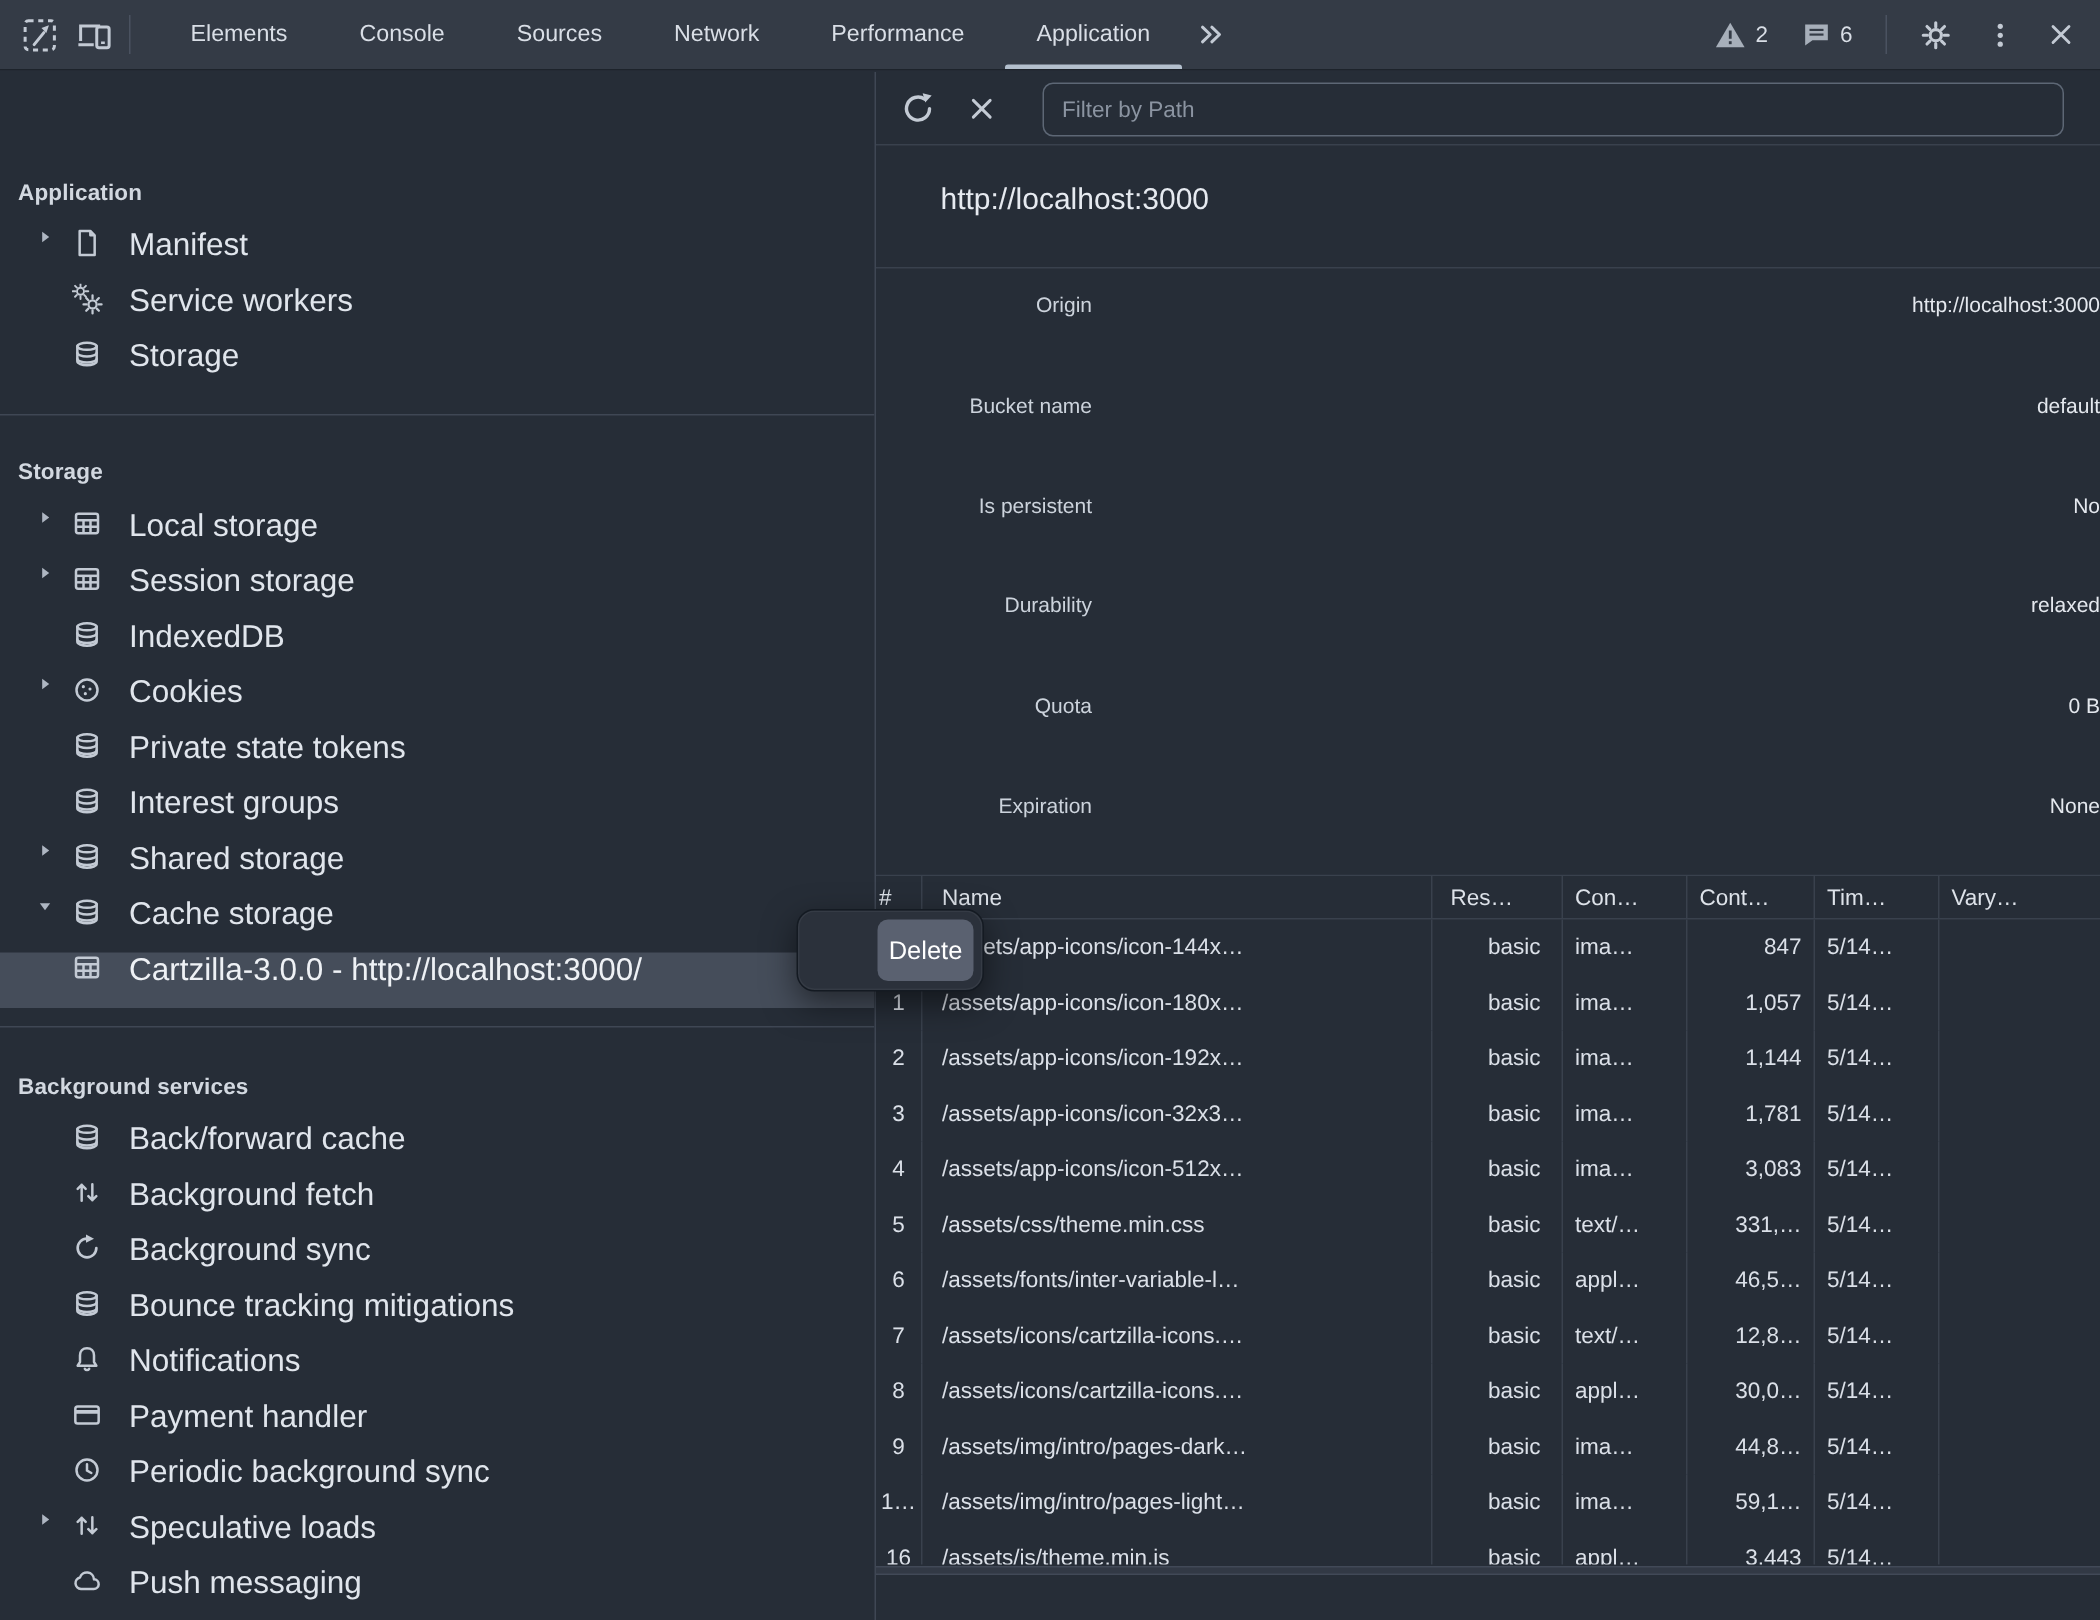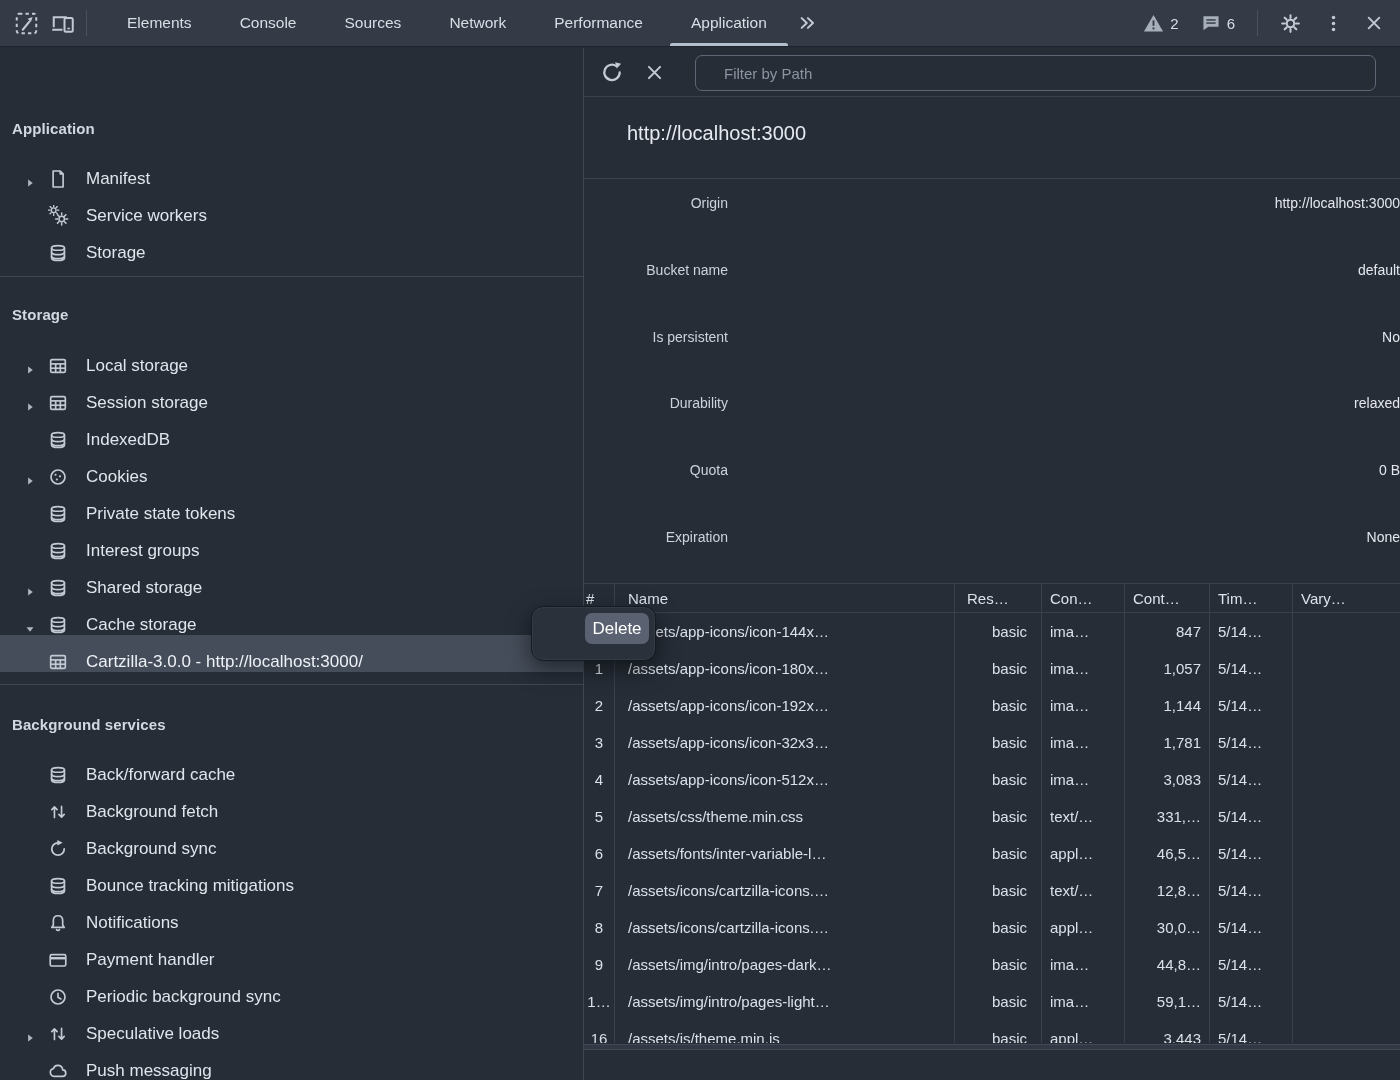--- a/index.html
+++ b/index.html
@@ -51,41 +51,41 @@
 
   
   .sidebar{position:absolute;top:48px;left:0;width:583px;bottom:0;overflow:hidden;}
   .vdivider{position:absolute;top:48px;bottom:0;left:583px;width:1px;background:var(--divider);}
   .shead{
     position:absolute;left:12px;height:37px;display:flex;align-items:center;
     font-size:15px;font-weight:600;color:#d2d8e0;letter-spacing:.1px;
   }
   .srow{
     position:absolute;left:0;right:0;height:37px;
-    display:flex;align-items:flex-end;padding-left:24px;font-size:17px;
+    display:flex;align-items:flex-start;padding-left:24px;font-size:21px;
   }
   .srow.child{}
   .srow.selected{background:var(--sel);}
   .caret{width:24px;flex:none;display:flex;align-items:center;color:#aeb6c2;}
   .sicon{width:26px;flex:none;display:flex;align-items:center;margin-right:12px;}
   .slabel{flex:1;white-space:nowrap;overflow:hidden;text-overflow:ellipsis;color:#e0e5ec;}
   .sdivider{position:absolute;left:0;right:0;height:1px;background:var(--divider);}
 
   
   .rpanel{position:absolute;top:48px;left:584px;right:0;bottom:0;}
   .rtoolbar{
     position:absolute;top:0;left:0;right:0;height:49px;
     border-bottom:1px solid var(--tborder);
     display:flex;align-items:center;
   }
   .rbtn{width:36px;height:34px;display:flex;align-items:center;justify-content:center;flex:none;}
   .filter{
     position:absolute;left:111px;right:24px;top:7px;height:36px;
     background:var(--bg);border:1px solid #5d6775;border-radius:7px;
-    color:var(--text);font-size:15px;padding:0 28px;outline:none;
+    color:var(--text);font-size:15px;padding:0 12px;outline:none;
     font-family:"Liberation Sans","DejaVu Sans",sans-serif;
   }
   .filter::placeholder{color:var(--dim);}
   .origin-title{
     position:absolute;left:43px;top:74px;font-size:20px;color:#e6eaf0;
   }
   .hdiv{position:absolute;left:0;right:0;top:130px;height:1px;background:var(--tborder);}
   .kv{position:absolute;left:0;right:0;height:26px;display:flex;align-items:center;font-size:14px;justify-content:space-between;}
   .kv .k{width:144px;text-align:right;color:#ccd3dc;flex:none;}
   .kv .v{margin-left:24px;color:#e4e8ee;}
@@ -118,21 +118,21 @@
   }
 
   
   .ctxmenu{
     position:absolute;left:531px;top:606px;width:125px;height:55px;
     background:#2b313b;border:1px solid #141a22;border-radius:12px;
     box-shadow:0 8px 22px rgba(0,0,0,.5), inset 0 0 0 1px rgba(255,255,255,.05);
     padding:6px;z-index:30;
   }
   .ctxitem{
-    height:31px;background:var(--menu-btn);border-radius:7px;
+    height:41px;background:var(--menu-btn);border-radius:7px;
     display:flex;align-items:center;justify-content:center;
     font-size:17px;color:#ffffff;margin-left:47px;
   }
 </style>
 </head>
 <body>
 
 <svg width="0" height="0" style="position:absolute" aria-hidden="true">
   <defs>
     <symbol id="i-caret-r" viewBox="0 0 18 18">

